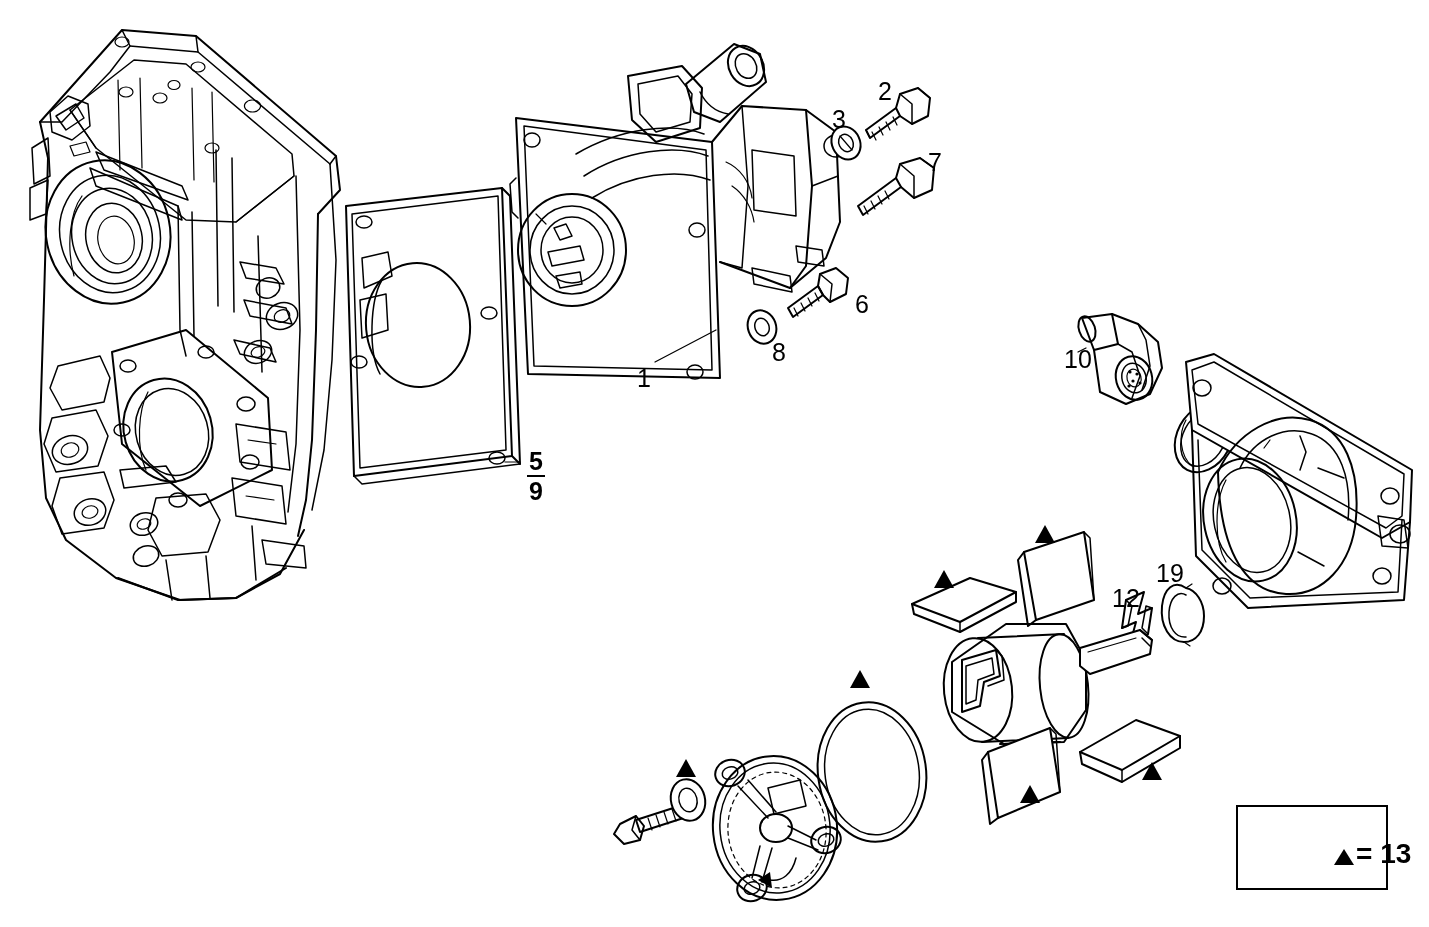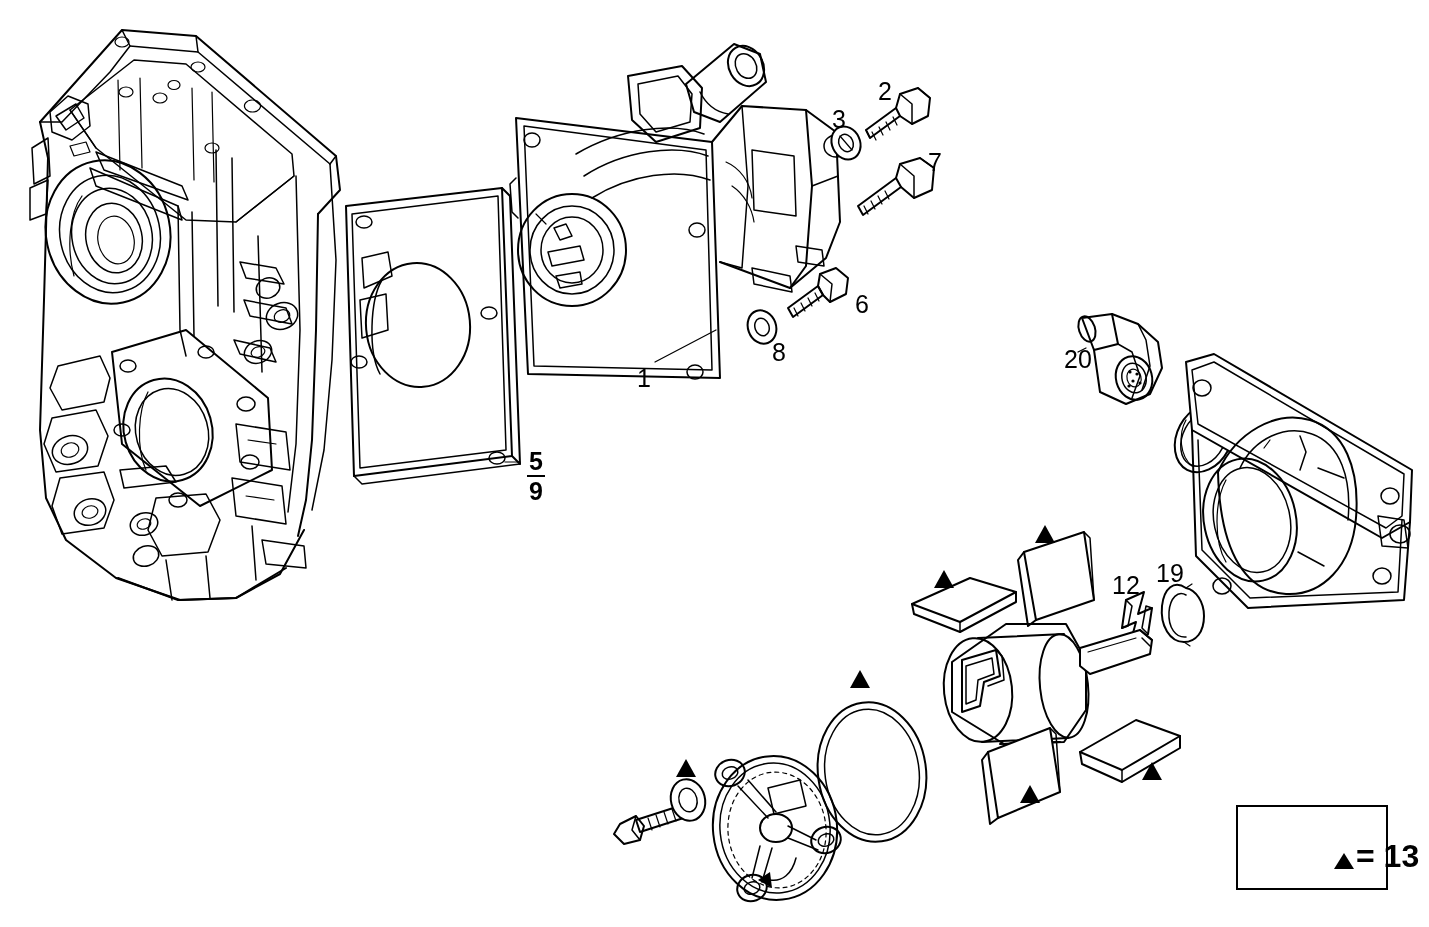--- a/index.html
+++ b/index.html
@@ -100,21 +100,21 @@
     width: 152px;
     height: 85px;
     border: 2.5px solid #000;
     background: #fff;
     box-sizing: border-box;
   }
   .legend-eq {
     position: absolute;
     left: 1334px;
     top: 838px;
-    font-size: 32px;
+    font-size: 28px;
     font-weight: 700;
     font-family: "Liberation Sans", sans-serif;
     color: #000;
     white-space: nowrap;
     user-select: none;
   }
   .legend-tri {
     display: inline-block;
     width: 0;
     height: 0;
@@ -550,23 +550,23 @@
     </g>
 
   </svg>
 
   <div class="callout" style="left:637px;  top:366px;">1</div>
   <div class="callout" style="left:878px;  top:79px;">2</div>
   <div class="callout" style="left:832px;  top:107px;">3</div>
   <div class="callout" style="left:855px;  top:292px;">6</div>
   <div class="callout" style="left:928px;  top:150px;">7</div>
   <div class="callout" style="left:772px;  top:340px;">8</div>
-  <div class="callout" style="left:1064px; top:347px;">20</div>
+  <div class="callout" style="left:1064px; top:347px;">10</div>
   <div class="callout" style="left:1156px; top:561px;">19</div>
-  <div class="callout" style="left:1112px; top:573px;">12</div>
+  <div class="callout" style="left:1112px; top:586px;">12</div>
 
   <div class="callout-frac" style="left:527px; top:448px;">
     <span class="num">5</span>
     <span class="den">9</span>
   </div>
 
   <div class="legend-box"></div>
   <div class="legend-eq">
     <span class="legend-tri"></span><span>= 13</span>
   </div>

